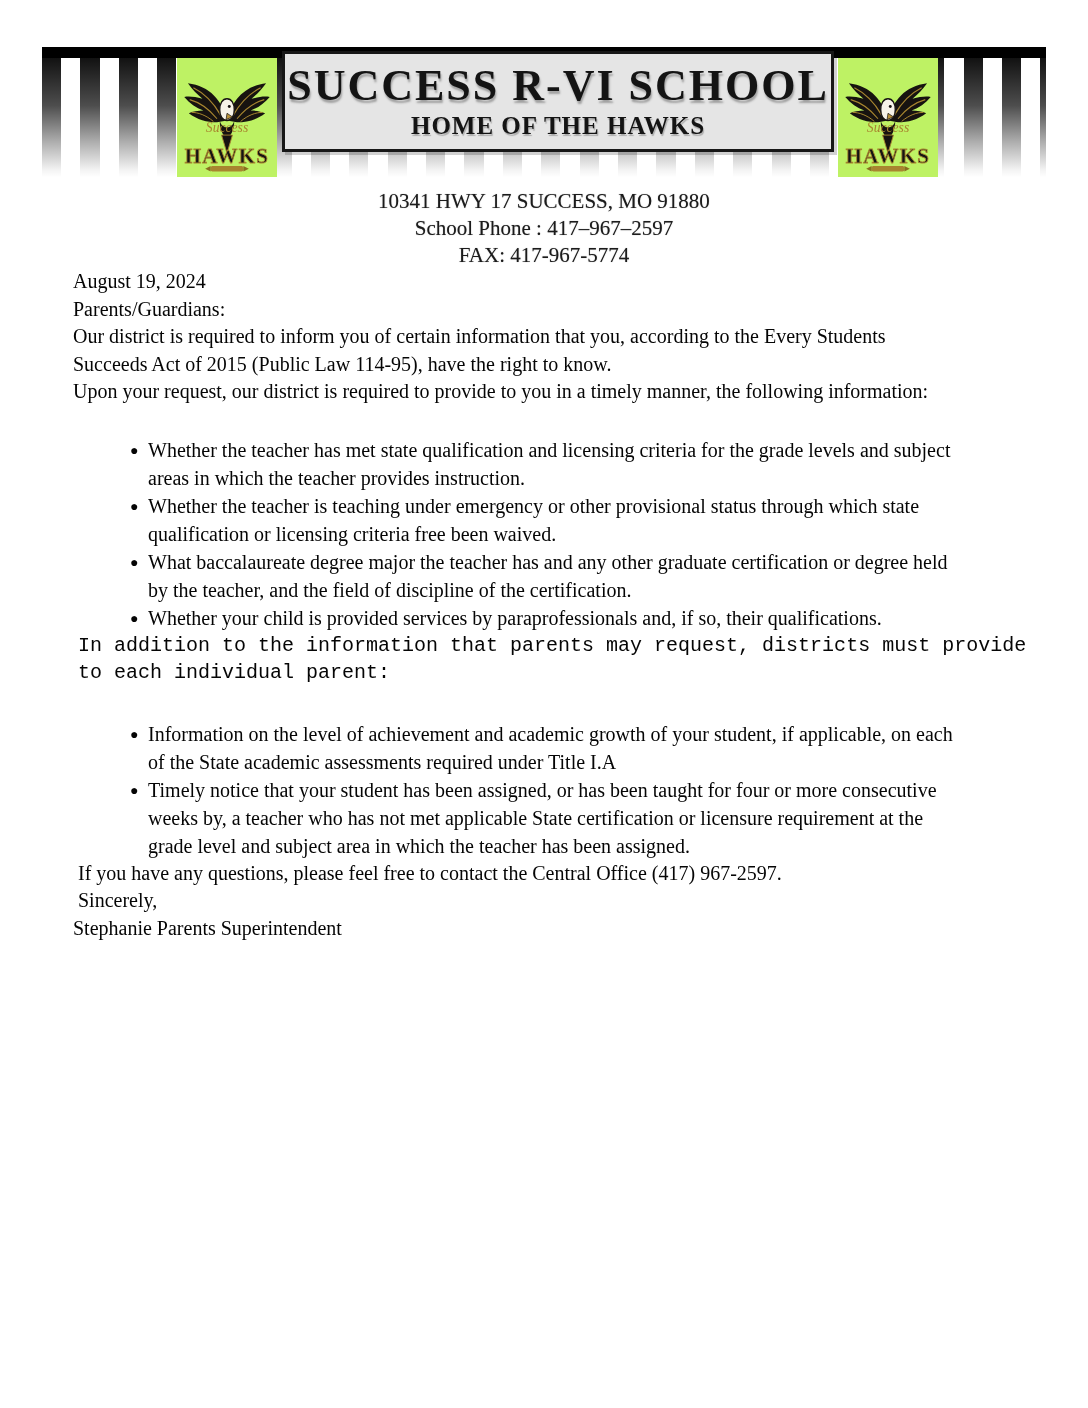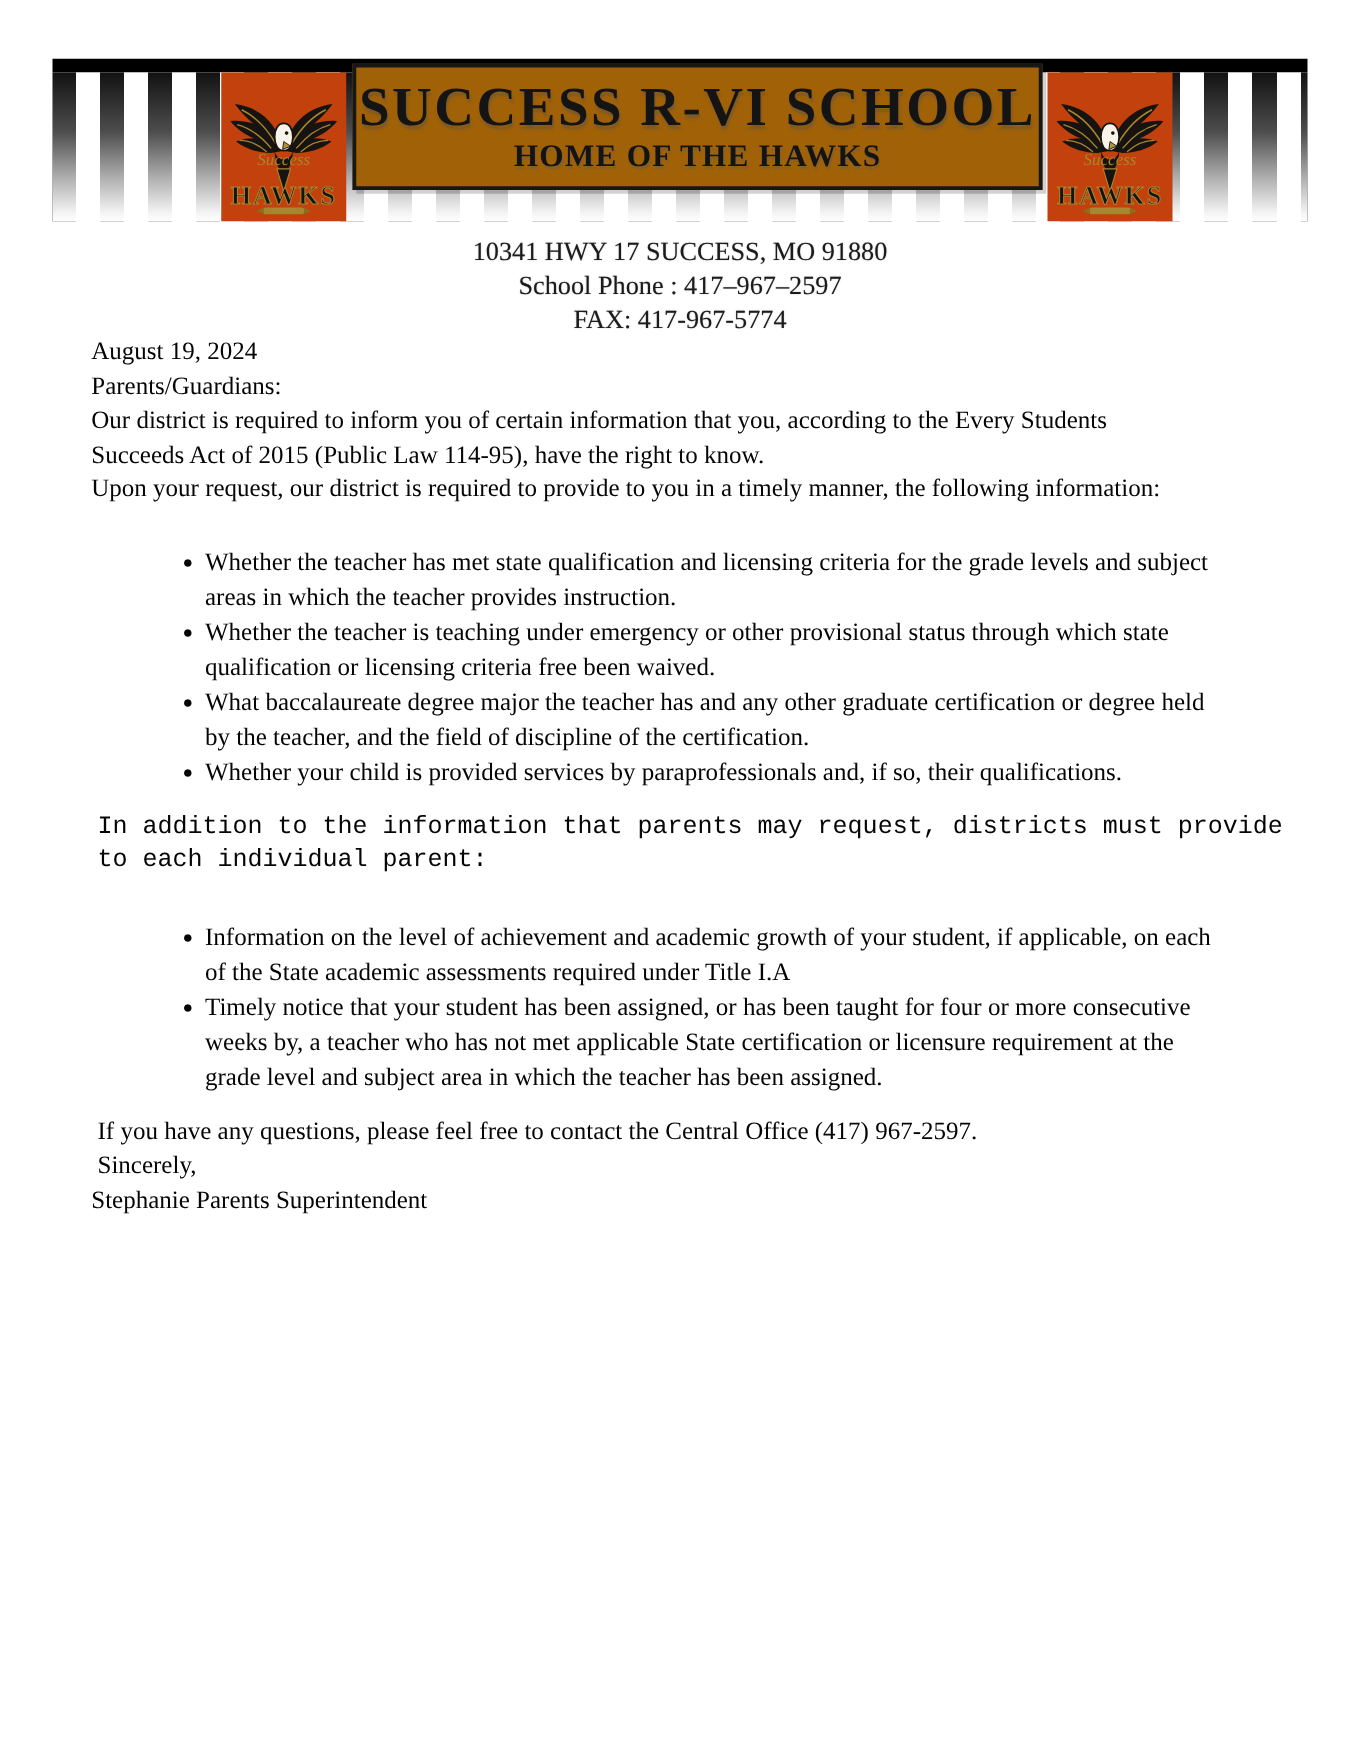--- a/index.html
+++ b/index.html
@@ -18,30 +18,30 @@
   .banner-stripes {
     position:absolute; left:0; top:11px; right:0; bottom:0;
     background:repeating-linear-gradient(90deg, #121212 0 19.2px, #ffffff 19.2px 38.4px);
   }
   .banner-stripes::after {
     content:""; position:absolute; inset:0;
     background:linear-gradient(180deg, rgba(255,255,255,0) 0%, rgba(255,255,255,0.25) 40%,
                rgba(255,255,255,0.65) 70%, rgba(255,255,255,0.95) 94%, #ffffff 100%);
   }
   .hawk-patch {
-    position:absolute; top:11px; bottom:0; width:100px; background:#c2410c;
+    position:absolute; top:11px; bottom:0; width:100px; background:#bef264;
     display:flex; align-items:flex-start; justify-content:center;
   }
   .hawk-patch.left  { left:135px; }
   .hawk-patch.right { left:796px; }
   .hawk-patch svg { margin-top:16px; }
 
   .title-box {
     position:absolute; left:240px; top:4px; width:546px; height:95px;
-    background:#a16207; border:3px solid #171717;
+    background:#e5e5e5; border:3px solid #171717;
     box-shadow:3px 3px 0 rgba(0,0,0,0.18);
     display:flex; flex-direction:column; align-items:center; justify-content:center;
     text-align:center;
   }
   .school-title {
     font-size:44px; font-weight:bold; letter-spacing:2px; line-height:46px; color:#141414;
     text-shadow:1px 3px 2px rgba(80,80,80,0.45);
   }
   .school-subtitle {
     font-size:25px; font-weight:bold; letter-spacing:1px; line-height:28px; margin-top:3px; color:#141414;
@@ -62,21 +62,21 @@
   }
   .letter p { margin:0; white-space:pre-line; }
   .sal   { margin-top:23px; }
   .p1    { margin-top:25px; }
   .p2    { margin-top:30px; }
   .p3    { margin-top:27px; padding-left:5px;font-family:Liberation Mono, monospace; }
   .p4    { margin-top:30px; padding-left:5px; }
   .close { margin-top:30px; padding-left:5px; }
   .sig   { margin-top:55px; }
 
-  ul.bullets { list-style:none; margin:16px; padding:0; }
+  ul.bullets { list-style:none; margin:0; padding:0; }
   ul.bullets li {
     position:relative; padding-left:75px; white-space:pre-line; line-height:28px;
   }
   ul.bullets li::before {
     content:"\25CF"; position:absolute; left:57px; top:1px; font-size:14px; color:#050505;
   }
   ul.list1 { margin-top:30px; }
   ul.list2 { margin-top:33px; }
 </style>
 </head>

